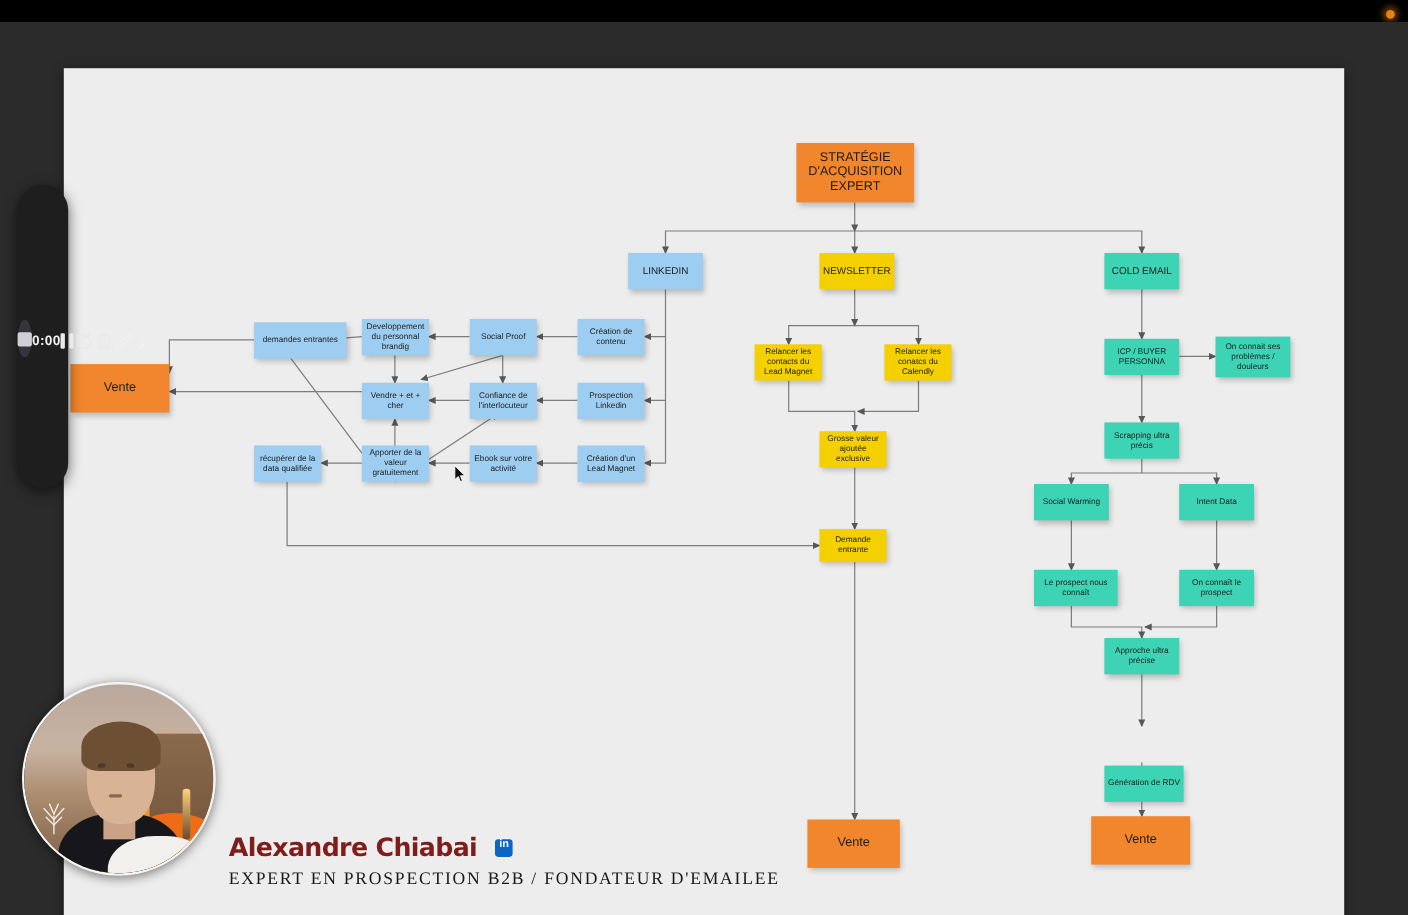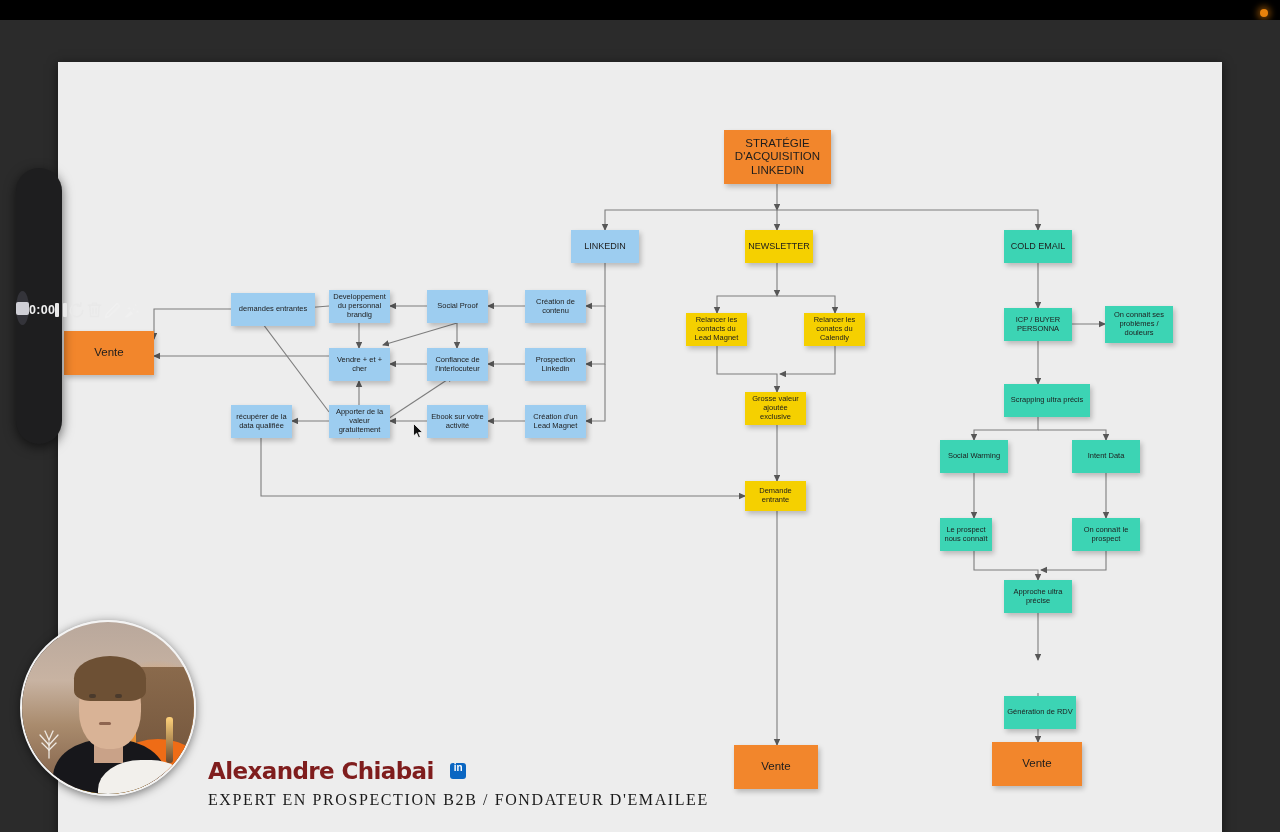--- a/index.html
+++ b/index.html
@@ -161,21 +161,21 @@
             <path d="M916,411 L916,456"></path>
             <path d="M1048,411 L1048,456"></path>
             <path d="M916,489 L916,508 L980,508 L980,518"></path>
             <path d="M1048,489 L1048,508 L983,508"></path>
             <path d="M980,551 L980,598"></path>
             <path d="M980,631 L980,680"></path>
           </g>
         </svg>
 
         <div id="node-layer">
-            <div class="node n-orange sz-lg" style="left: 666px; top: 68px; width: 107px; height: 54px;">STRATÉGIE D'ACQUISITION LINKEDIN</div>
+            <div class="node n-orange sz-lg" style="left: 666px; top: 68px; width: 107px; height: 54px;">STRATÉGIE D'ACQUISITION EXPERT</div>
             <div class="node n-blue sz-md" style="left: 513px; top: 168px; width: 68px; height: 33px;">LINKEDIN</div>
             <div class="node n-yellow sz-md" style="left: 687px; top: 168px; width: 68px; height: 33px;">NEWSLETTER</div>
             <div class="node n-teal sz-md" style="left: 946px; top: 168px; width: 68px; height: 33px;">COLD EMAIL</div>
             <div class="node n-blue sz-sm" style="left: 467px; top: 228px; width: 61px; height: 33px;">Création de contenu</div>
             <div class="node n-blue sz-sm" style="left: 369px; top: 228px; width: 61px; height: 33px;">Social Proof</div>
             <div class="node n-blue sz-sm" style="left: 271px; top: 228px; width: 61px; height: 33px;">Developpement du personnal brandig</div>
             <div class="node n-blue sz-sm" style="left: 173px; top: 231px; width: 84px; height: 33px;">demandes entrantes</div>
             <div class="node n-blue sz-sm" style="left: 467px; top: 286px; width: 61px; height: 33px;">Prospection Linkedin</div>
             <div class="node n-blue sz-sm" style="left: 369px; top: 286px; width: 61px; height: 33px;">Confiance de l'interlocuteur</div>
             <div class="node n-blue sz-sm" style="left: 271px; top: 286px; width: 61px; height: 33px;">Vendre + et + cher</div>
@@ -184,24 +184,24 @@
             <div class="node n-blue sz-sm" style="left: 271px; top: 343px; width: 61px; height: 33px;">Apporter de la valeur gratuitement</div>
             <div class="node n-blue sz-sm" style="left: 173px; top: 343px; width: 61px; height: 33px;">récupérer de la data qualifiée</div>
             <div class="node n-orange sz-lg" style="left: 6px; top: 269px; width: 90px; height: 44px;">Vente</div>
             <div class="node n-yellow sz-sm" style="left: 628px; top: 251px; width: 61px; height: 33px;">Relancer les contacts du Lead Magnet</div>
             <div class="node n-yellow sz-sm" style="left: 746px; top: 251px; width: 61px; height: 33px;">Relancer les conatcs du Calendly</div>
             <div class="node n-yellow sz-sm" style="left: 687px; top: 330px; width: 61px; height: 33px;">Grosse valeur ajoutée exclusive</div>
             <div class="node n-yellow sz-sm" style="left: 687px; top: 419px; width: 61px; height: 30px;">Demande entrante</div>
             <div class="node n-orange sz-lg" style="left: 676px; top: 683px; width: 84px; height: 44px;">Vente</div>
             <div class="node n-teal sz-sm" style="left: 946px; top: 246px; width: 68px; height: 33px;">ICP / BUYER PERSONNA</div>
             <div class="node n-teal sz-sm" style="left: 1047px; top: 244px; width: 68px; height: 37px;">On connait ses problèmes / douleurs</div>
-            <div class="node n-teal sz-sm" style="left: 946px; top: 322px; width: 86px; height: 33px;">Scrapping ultra précis</div>
+            <div class="node n-teal sz-sm" style="left: 946px; top: 322px; width: 68px; height: 33px;">Scrapping ultra précis</div>
             <div class="node n-teal sz-sm" style="left: 882px; top: 378px; width: 68px; height: 33px;">Social Warming</div>
             <div class="node n-teal sz-sm" style="left: 1014px; top: 378px; width: 68px; height: 33px;">Intent Data</div>
-            <div class="node n-teal sz-sm" style="left: 882px; top: 456px; width: 52px; height: 33px;">Le prospect nous connaît</div>
+            <div class="node n-teal sz-sm" style="left: 882px; top: 456px; width: 76px; height: 33px;">Le prospect nous connaît</div>
             <div class="node n-teal sz-sm" style="left: 1014px; top: 456px; width: 68px; height: 33px;">On connaît le prospect</div>
             <div class="node n-teal sz-sm" style="left: 946px; top: 518px; width: 68px; height: 33px;">Approche ultra précise</div>
             <div class="node n-teal sz-sm" style="left: 946px; top: 598px; width: 72px; height: 33px; margin-top: 36px;">Génération de RDV</div>
             <div class="node n-orange sz-lg" style="left: 934px; top: 680px; width: 90px; height: 44px;">Vente</div>
           </div>
 
         <svg class="cursor" style="left:355px;top:361px" viewBox="0 0 11 16" xmlns="http://www.w3.org/2000/svg">
           <path d="M0.5,0.5 L0.5,13 L3.6,10.2 L5.6,14.8 L7.4,14 L5.5,9.6 L9.6,9.4 Z" fill="#111" stroke="#fff" stroke-width="0.8"></path>
         </svg>
       </div>

